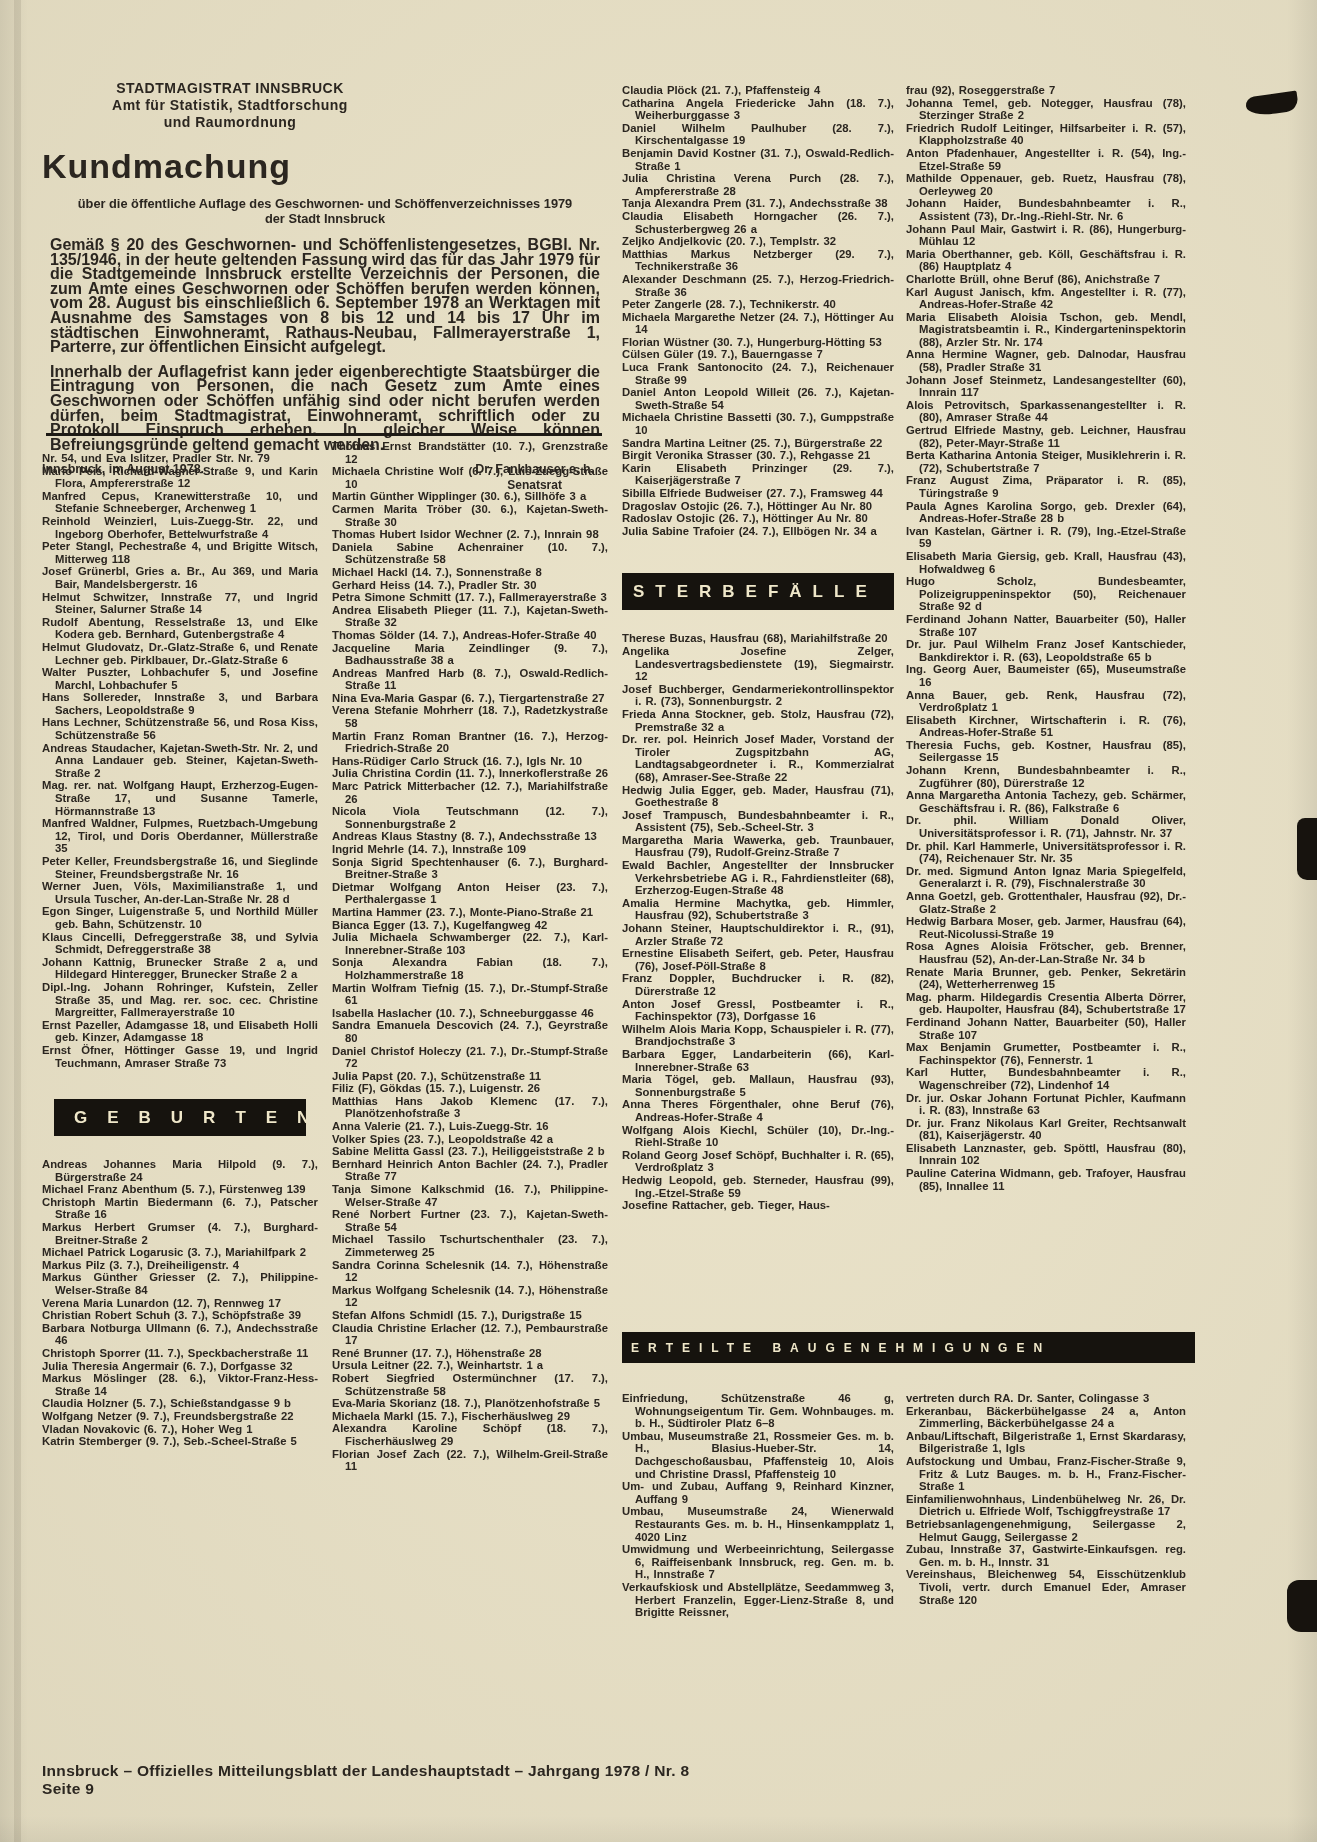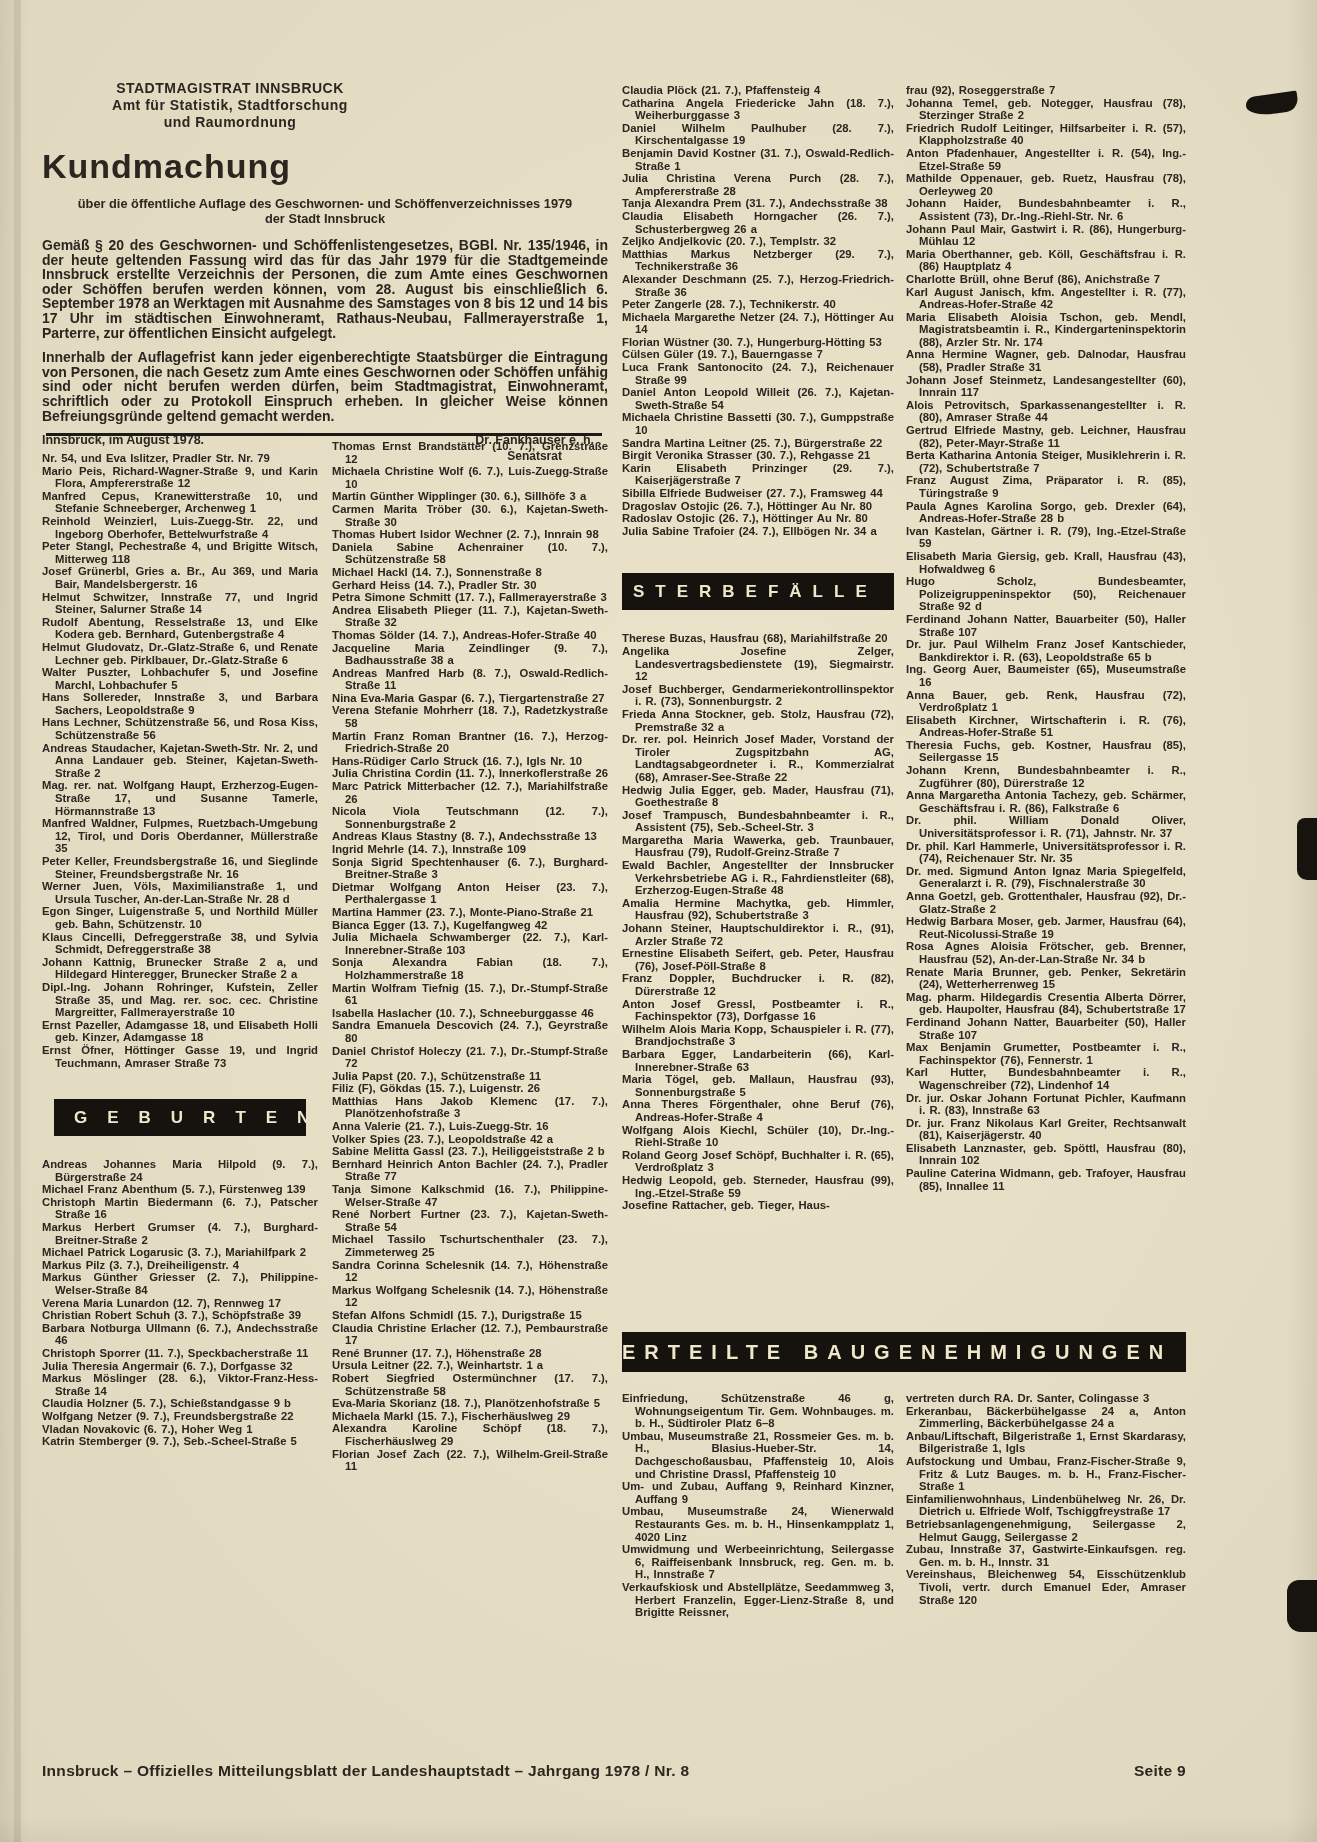--- a/index.html
+++ b/index.html
@@ -12,21 +12,21 @@
       linear-gradient(270deg, rgba(0,0,0,0.07) 0px, rgba(0,0,0,0) 30px),
       linear-gradient(0deg, rgba(0,0,0,0.05) 0px, rgba(0,0,0,0) 26px);
     font-family:"Liberation Sans", sans-serif;
     color:var(--ink,#2b2620);
     font-weight:700;
   }
   .masthead{position:absolute; left:42px; top:80px; width:566px;}
   .publisher{font-size:14px; line-height:17px; width:340px; text-align:center; margin-left:18px; letter-spacing:0.5px;}
   .title{font-size:34px; letter-spacing:1px; text-align:left; margin:16px 0 10px; font-weight:700;}
   .subtitle{font-size:12.8px; line-height:15px; text-align:center; margin-bottom:12px;}
-  .para{font-size:14px; line-height:14.6px; text-align:justify; margin:0 0 10px;}
+  .para{font-size:16px; line-height:14.6px; text-align:justify; margin:0 8px 10px;}
   .signrow{display:flex; justify-content:space-between; align-items:flex-start; font-size:12.5px; margin-top:2px;}
   .sig{text-align:center; padding-right:14px;}
   .sig-title{font-size:12px; margin-top:2px;}
   .rule{position:absolute; left:46px; top:433px; width:556px; height:3px; background:#1d1a15;}
   .col{position:absolute; overflow:hidden;}
   .col1{left:42px;  top:452px; width:276px; height:1296px;}
   .col2{left:332px; top:440px; width:276px; height:1296px;}
   .col3{left:622px; top:84px;  width:272px; height:1246px;}
   .col4{left:906px; top:84px;  width:280px; height:1248px;}
   .col3b{left:622px; top:1392px; width:272px; height:352px;}
@@ -35,25 +35,25 @@
     font-size:11.3px; line-height:12.6px; text-align:justify;
     padding-left:13px; text-indent:-13px; word-spacing:1px;
   }
   .bar{
     background:var(--bar_bg,#16130e); color:var(--bar_text,#efe7c9);
     text-align:left; font-weight:700; font-size:17px;
     padding:9px 0 8px; white-space:nowrap; overflow:hidden;
   }
   .bar-geburten{margin:30px 12px 22px; letter-spacing:20px; padding-left:20px;}
   .bar-sterbe{margin:36px 0 22px; letter-spacing:11px; padding-left:11px;}
-  .bar-permits{position:absolute; left:622px; top:1332px; width:564px; letter-spacing:9px; font-size:20px;}
+  .bar-permits{position:absolute; left:622px; top:1332px; width:564px; letter-spacing:9px; padding-left:9px; font-size:12px;}
   .footer{
     position:absolute; left:42px; top:1762px; width:1144px;
     display:flex; justify-content:space-between;
-    font-size:15.5px; letter-spacing:0.3px;
+    font-size:15.5px; letter-spacing:0.3px;flex-direction:column;
   }
   .blob{position:absolute; background:#17130e;}
   .blob1{left:1246px; top:94px;  width:52px; height:20px; border-radius:10px 2px 14px 60%; transform:rotate(-8deg);}
   .blob2{left:1297px; top:818px; width:20px; height:62px; border-radius:8px 0 0 10px;}
   .blob3{left:1287px; top:1580px; width:30px; height:52px; border-radius:12px 0 0 14px;}
   .streak{position:absolute; left:14px; top:0; width:7px; height:1842px; background:rgba(60,50,30,0.10);}
 </style>
 </head>
 <body>
 

